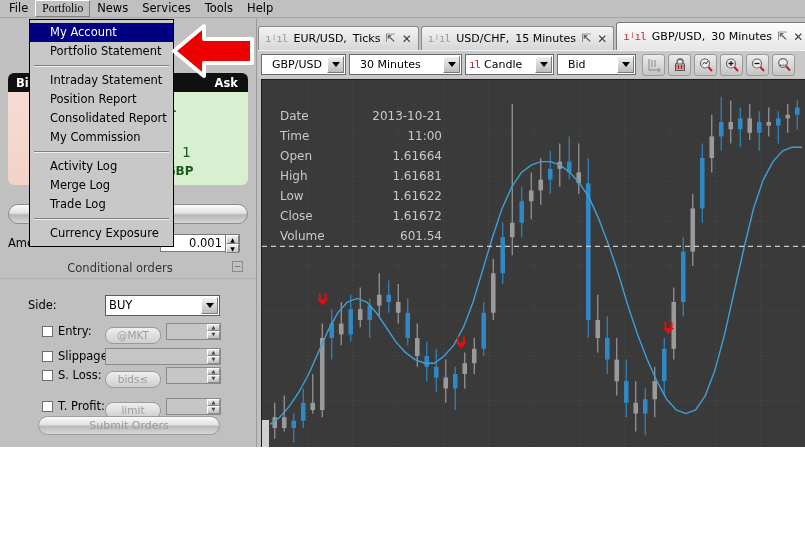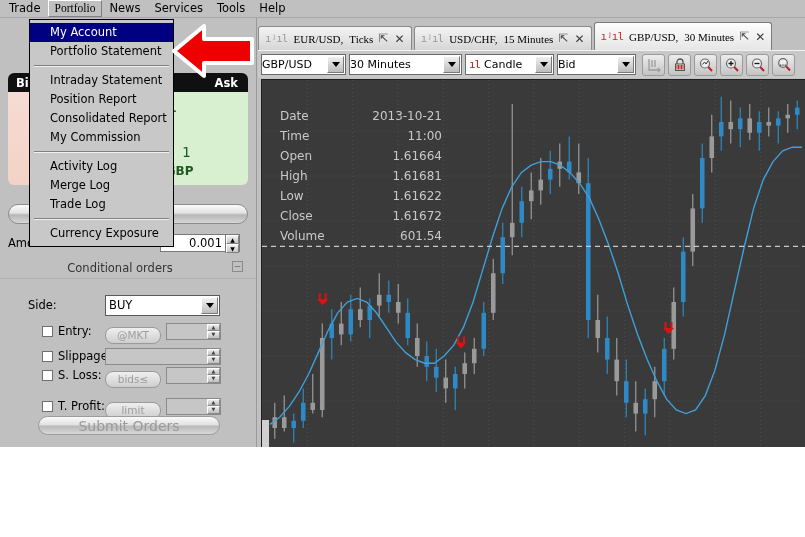--- a/index.html
+++ b/index.html
@@ -262,21 +262,21 @@
     font-size: 5px; color: #444; line-height: 5px;
   }
   #submit-btn {
     position: absolute; left: 38px; top: 160px;
     width: 182px; height: 19px;
     border-radius: 10px;
     background: linear-gradient(180deg,#fafafa 0%,#e0e0e0 48%,#b8b8b8 52%,#d8d8d8 100%);
     border: 1px solid #9c9c9c;
     box-sizing: border-box;
     display: flex; align-items: center; justify-content: center;
-    font-size: 14px; color: #9a9a9a;
+    font-size: 11px; color: #9a9a9a;
   }
 
   
   #right-panel {
     position: absolute; left: 258px; top: 18px;
     width: 547px; height: 429px;
     background: #c0c0c0;
     overflow: hidden;
   }
   #tabstrip {
@@ -296,21 +296,21 @@
     margin-right: 2px;
     font-size: 11px; color: #000;
     white-space: nowrap;
     gap: 6px;
   }
   .tab.active {
     height: 28px;
     background: linear-gradient(180deg,#fdfdfd,#e6e6e6);
     border-color: #7a7a7a;
   }
-  .tab .tlabel { font-size: 11px; font-family: Liberation Serif, serif; }
+  .tab .tlabel { font-size: 11px; }
   .tab .tico {
     display: inline-block;
     font-size: 11px; line-height: 11px;
     letter-spacing: -1px;
     color: #9a9a9a;
     font-family: "DejaVu Sans Mono", monospace;
   }
   .tab.active .tico { color: #c03030; }
   .tab .tfloat {
     font-size: 11px; color: #4a4a4a;
@@ -328,21 +328,21 @@
     box-sizing: border-box;
     gap: 3px;
   }
   .cbsel {
     height: 21px;
     background: #fff;
     border: 1px solid #6b6b6b;
     box-sizing: border-box;
     display: flex; align-items: center;
     font-size: 11px; color: #000;
-    padding-left: 0;
+    padding-left: 10px;
     position: relative;
   }
   .cbsel .arrowbox {
     position: absolute; right: 1px; top: 1px;
     width: 17px; height: 17px;
     background: linear-gradient(180deg,#f0f0f0,#bcbcbc);
     border: 1px solid #fff;
     border-right-color: #787878; border-bottom-color: #787878;
     box-sizing: border-box;
     display: flex; align-items: center; justify-content: center;
@@ -381,21 +381,21 @@
     width: 7px; height: 28px;
     background: #d0d0d0;
   }
 </style>
 </head>
 <body>
 
 <div id="app">
 
   <div id="menubar">
-    <div class="menu-top">Trade</div>
+    <div class="menu-top">File</div>
     <div class="menu-top open">Portfolio</div>
     <div class="menu-top">News</div>
     <div class="menu-top">Services</div>
     <div class="menu-top">Tools</div>
     <div class="menu-top">Help</div>
   </div>
 
   <div id="left-panel">
 
     <div id="quote-widget">

